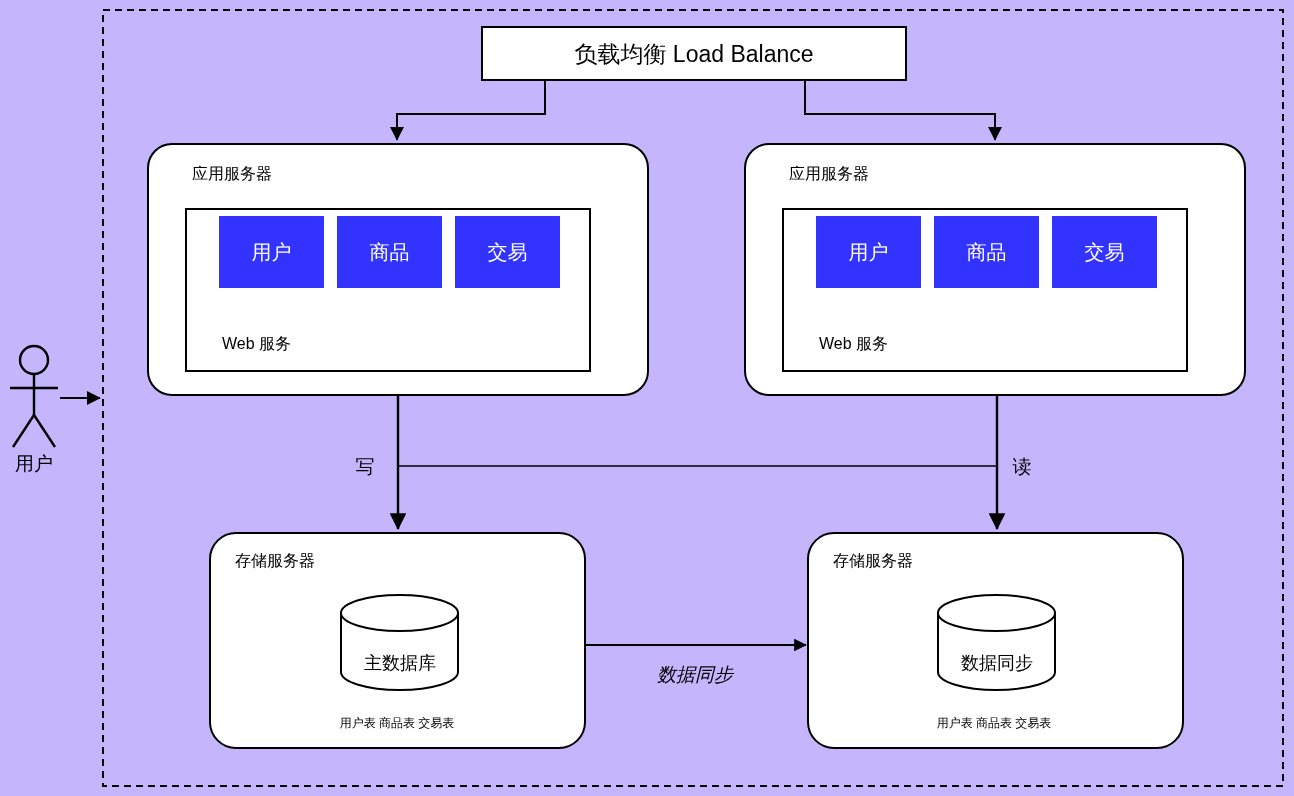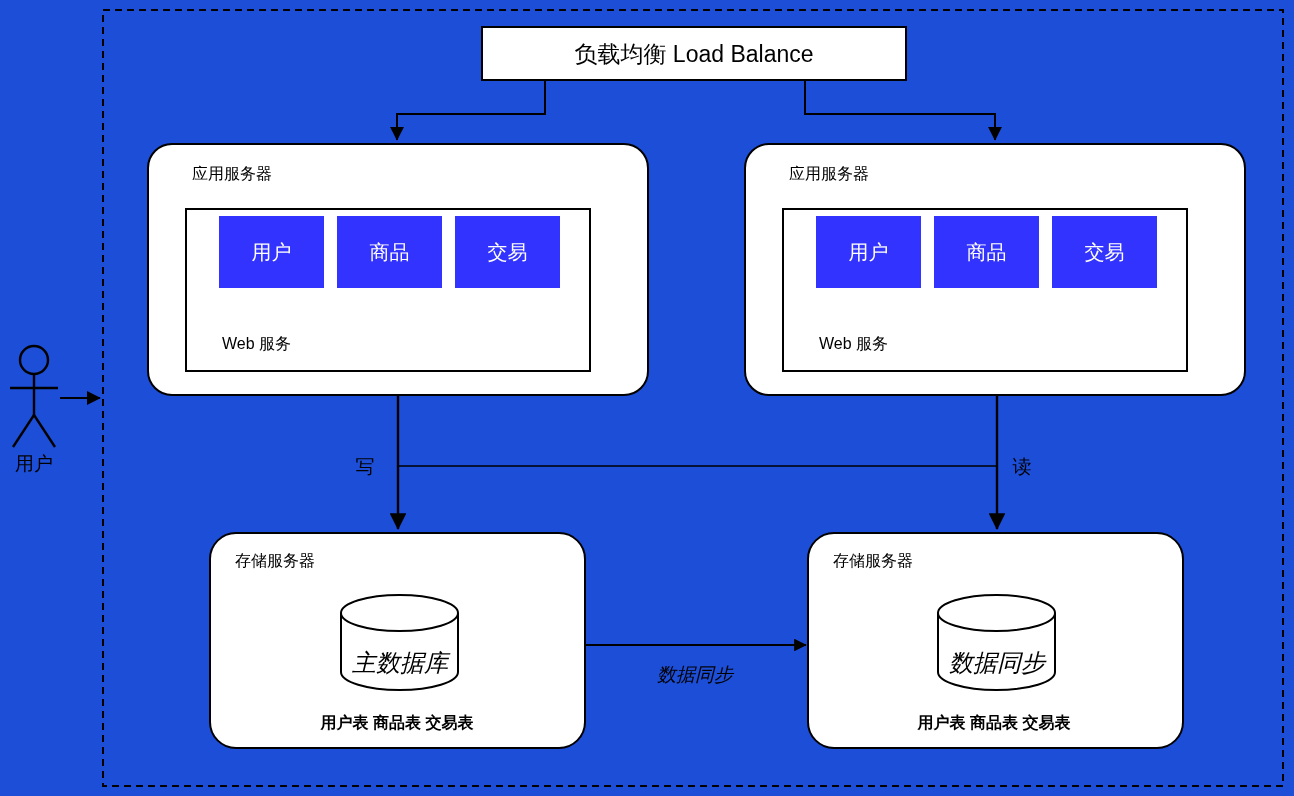--- a/index.html
+++ b/index.html
@@ -7,21 +7,21 @@
     padding: 0;
     background: #ffffff;
   }
   body {
     font-family: "Liberation Sans", "DejaVu Sans", sans-serif;
   }
   #canvas {
     position: relative;
     width: 1294px;
     height: 796px;
-    background: #1d4ed8;
+    background: #c4b5fd;
     overflow: hidden;
   }
   #diagram-svg {
     position: absolute;
     top: 0;
     left: 0;
     width: 1294px;
     height: 796px;
   }
   .lbl {
@@ -29,22 +29,22 @@
     color: #000000;
     white-space: nowrap;
     line-height: 1;
     font-family: "Liberation Sans", "DejaVu Sans", sans-serif;
   }
   .lbl-title   { font-size: 23px; }
   .lbl-box     { font-size: 16px; }
   .lbl-chip    { font-size: 20px; color: #ffffff; }
   .lbl-edge    { font-size: 19px; }
   .lbl-actor   { font-size: 19px; }
-  .lbl-tables  { font-size: 16px; font-weight: bold; }
-  .lbl-db      { font-size: 24px; font-style: italic; }
+  .lbl-tables  { font-size: 12px; }
+  .lbl-db      { font-size: 18px; }
   .center      { transform: translate(-50%, -50%); }
   .chip {
     position: absolute;
     display: flex;
     align-items: center;
     justify-content: center;
   }
 </style>
 </head>
 <body>

